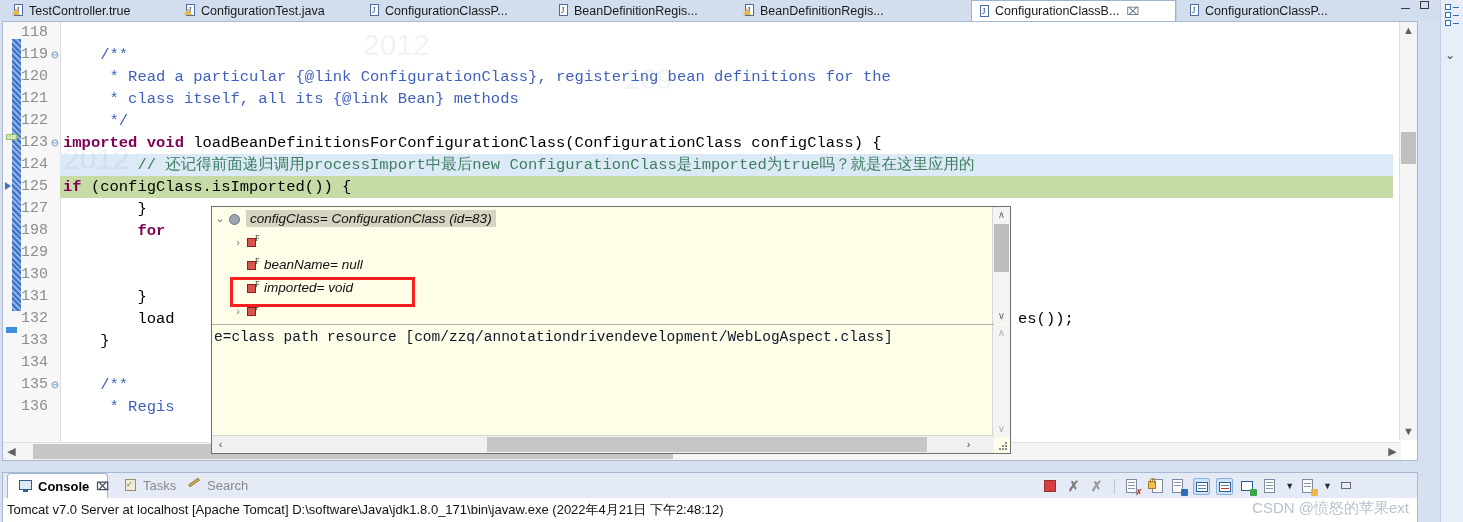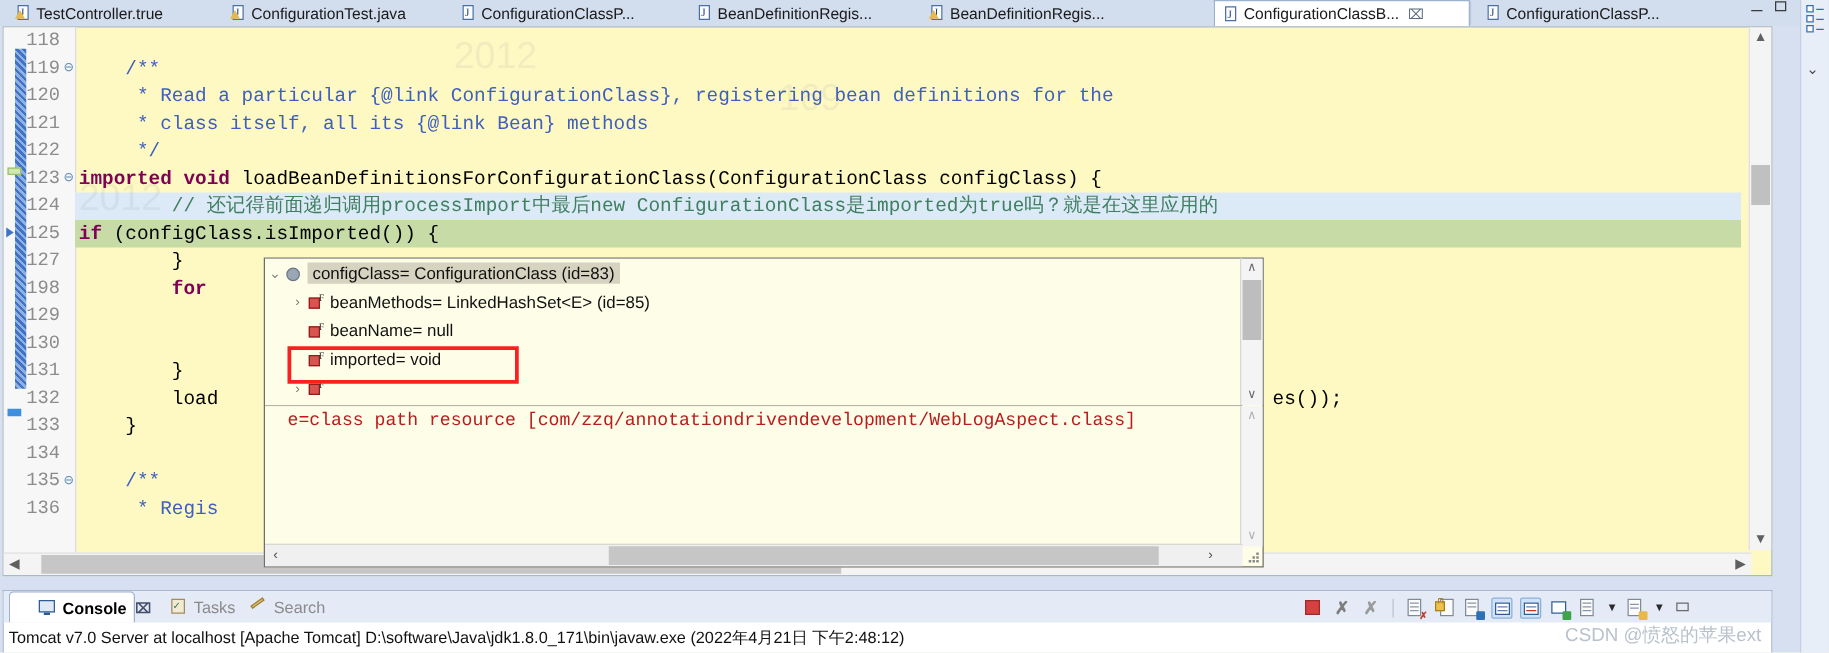--- a/index.html
+++ b/index.html
@@ -38,21 +38,21 @@
   .rstrip{position:absolute;right:0;top:0;width:22px;height:522px;background:#e8eef8;border-left:1px solid #c3d0e4;}
   .rstrip .pal{position:absolute;left:4px;top:4px;width:15px;height:17px;}
   .pal .prow{display:flex;gap:2px;align-items:center;margin-bottom:2px;}
   .pal .psq{width:6px;height:6px;border:1px solid #2f6fb5;background:#fff;box-sizing:border-box;}
   .pal .pln{width:6px;height:1px;background:#2f6fb5;}
   .rstrip .rchev{position:absolute;left:4px;top:48px;font-size:12px;color:#4a4a4a;}
 
   
   .editor{
     position:absolute;left:2px;top:21px;width:1416px;height:440px;
-    background:#fef9c3;border:1px solid #a8b8d0;box-sizing:border-box;
+    background:#ffffff;border:1px solid #a8b8d0;box-sizing:border-box;
   }
   .gutterbg{position:absolute;left:0;top:0;width:57px;height:100%;background:#f7f7f7;border-right:1px solid #dcdcdc;}
   .changebar{position:absolute;left:9px;top:17px;width:9px;height:272px;
     background:repeating-linear-gradient(45deg,#3f74c4 0 2px,#8fb0e0 2px 4px);}
   .codearea{position:absolute;left:0;top:0;width:1390px;height:418px;overflow:hidden;}
   .line{position:relative;height:22px;line-height:22px;white-space:pre;}
   .lnum{
     position:absolute;left:0;top:0;width:45px;text-align:right;
     font-family:"Liberation Mono",monospace;font-size:15px;color:#8c8c8c;
   }
@@ -86,47 +86,47 @@
   }
   .tree{position:absolute;left:0;top:0;width:782px;height:117px;overflow:hidden;background:#fdfde8;}
   .trow{position:relative;height:23px;display:flex;align-items:center;font-size:13.5px;color:#111;}
   .trow .twist{width:16px;text-align:center;font-size:11px;color:#7a7a7a;flex:0 0 16px;}
   .trow .ficon{width:14px;height:14px;position:relative;flex:0 0 14px;margin-right:4px;}
   .ficon .fsq{position:absolute;left:1px;top:3px;width:9px;height:9px;background:#d9534f;border:1px solid #8b1f1c;box-sizing:border-box;}
   .ficon .fsup{position:absolute;left:9px;top:-1px;font-size:8px;color:#333;line-height:9px;font-family:"Liberation Serif",serif;}
   .trow .oicon{width:14px;height:14px;position:relative;flex:0 0 14px;margin-right:4px;}
   .oicon .ocirc{position:absolute;left:1px;top:2px;width:11px;height:11px;border-radius:50%;background:#9aa6b5;border:1px solid #6a7687;box-sizing:border-box;}
   .trow.sel .tlabel{background:#d6d4c0;padding:1px 4px;}
-  .tlabel{white-space:nowrap;}
+  .tlabel{white-space:nowrap;font-style:italic;}
   .indent1{padding-left:18px;}
   .redbox{position:absolute;left:18px;top:70px;width:185px;height:30px;border:3px solid #fa2020;box-sizing:border-box;pointer-events:none;}
 
   .detailsep{position:absolute;left:0;top:117px;width:782px;height:1px;background:#b4b4a8;}
   .details{
     position:absolute;left:0;top:118px;width:782px;height:112px;background:#fdfde8;
-    font-family:"Liberation Mono",monospace;font-size:14.5px;color:#b91c1c;
-    padding:4px 2px 0 18px;box-sizing:border-box;white-space:nowrap;overflow:hidden;
+    font-family:"Liberation Mono",monospace;font-size:14.5px;color:#0f172a;
+    padding:4px 2px 0 2px;box-sizing:border-box;white-space:nowrap;overflow:hidden;
   }
   .pvsb{position:absolute;right:0;top:0;width:17px;height:117px;background:#f4f4f4;border-left:1px solid #d8d8d0;}
   .pvsb2{position:absolute;right:0;top:118px;width:17px;height:112px;background:#f4f4f4;border-left:1px solid #d8d8d0;}
   .pvsb .parrow,.pvsb2 .parrow{position:absolute;left:0;width:17px;height:16px;text-align:center;font-size:10px;line-height:16px;color:#6a6a6a;}
   .pvsb .pthumb{position:absolute;left:1px;top:17px;width:15px;height:48px;background:#bdbdbd;}
   .phsb{position:absolute;left:0;bottom:0;width:782px;height:17px;background:#f0f0f0;border-top:1px solid #d8d8d0;}
   .phsb .pharrow{position:absolute;width:17px;height:17px;text-align:center;font-size:11px;line-height:17px;color:#4a4a4a;}
   .phsb .phthumb{position:absolute;left:275px;top:1px;width:440px;height:15px;background:#c6c6c6;}
   .resizer{position:absolute;right:1px;bottom:1px;width:12px;height:12px;}
   .resizer i{position:absolute;width:2px;height:2px;background:#8a8a8a;}
 
   
   .console{
     position:absolute;left:2px;top:472px;width:1416px;height:50px;
     background:#ffffff;border:1px solid #a8b8d0;border-bottom:none;box-sizing:border-box;
   }
   .ctabbar{position:absolute;left:0;top:0;width:100%;height:25px;background:#e4ebf6;}
-  .ctab{position:absolute;top:0;height:25px;display:flex;align-items:center;gap:5px;padding:0 23px;font-size:13px;box-sizing:border-box;white-space:nowrap;}
+  .ctab{position:absolute;top:0;height:25px;display:flex;align-items:center;gap:5px;padding:0 11px;font-size:13px;box-sizing:border-box;white-space:nowrap;}
   .ctab.active{background:#ffffff;color:#000;font-weight:bold;border-top:1px solid #9cb2cf;border-left:1px solid #9cb2cf;border-right:1px solid #9cb2cf;border-top-left-radius:4px;border-top-right-radius:4px;}
   .ctab.inactive{color:#8a8a8a;font-weight:normal;}
   .cicon{width:14px;height:13px;position:relative;flex:0 0 14px;}
   .mon{position:absolute;left:0;top:0;width:13px;height:10px;border:1.5px solid #2f5c94;background:#dfe9f6;box-sizing:border-box;}
   .monstand{position:absolute;left:4px;top:10px;width:5px;height:2px;background:#2f5c94;}
   .clip{position:absolute;left:1px;top:0;width:11px;height:12px;border:1.5px solid #a08a62;background:#f2ead5;box-sizing:border-box;}
   .clipchk{position:absolute;left:2px;top:2px;font-size:8px;color:#2e7d32;line-height:8px;}
   .pen{position:absolute;left:0;top:2px;width:12px;height:3px;background:#e2c275;transform:rotate(-35deg);border:1px solid #9a7f3c;box-sizing:border-box;}
   .ctabclose{font-size:11px;color:#44506a;margin-left:2px;}
   .cstatus{
@@ -375,21 +375,20 @@
           </span>
         <span class="tlabel">configClass= ConfigurationClass  (id=83)</span>
       </div>
 
       <div class="trow">
         <span class="twist indent1" style="width:34px;">›</span>
         <span class="ficon">
             <span class="fsq"></span>
             <span class="fsup">F</span>
           </span>
-        <span class="tlabel">beanMethods= LinkedHashSet&lt;E&gt;  (id=85)</span>
       </div>
 
       <div class="trow">
         <span class="twist indent1" style="width:34px;"></span>
         <span class="ficon">
             <span class="fsq"></span>
             <span class="fsup">F</span>
           </span>
         <span class="tlabel">beanName= null</span>
       </div>

